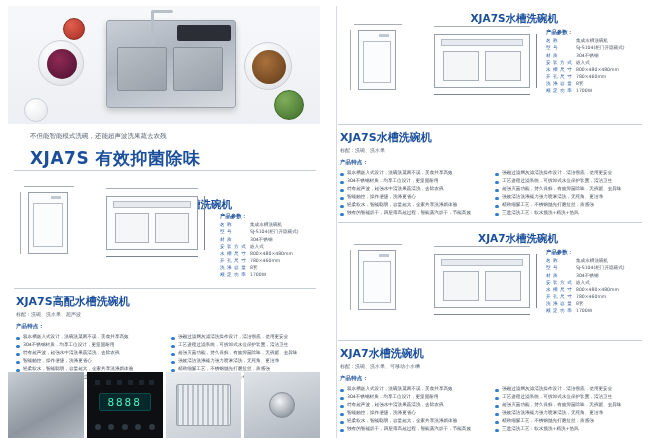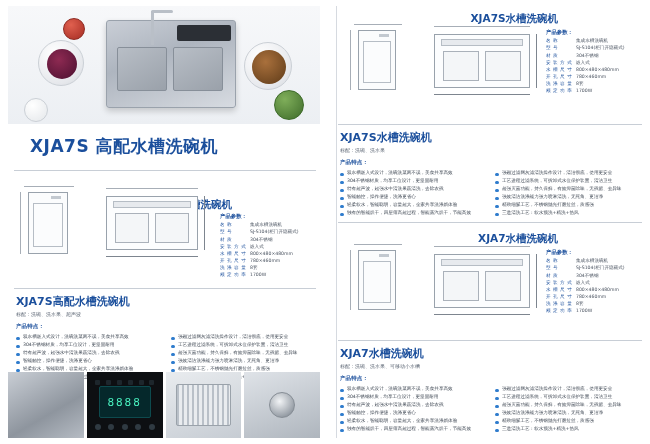--- a/index.html
+++ b/index.html
@@ -110,21 +110,21 @@
 
   
   .photos { position:absolute; left:8px; top:372px; width:312px; height:66px; display:flex; gap:3px; }
   .photo { flex:1; position:relative; overflow:hidden; background:#dfe3e8; }
   .ph1 { background: linear-gradient(150deg,#c9ced5,#8e959e 60%,#b6bcc4); }
   .ph2 { background:#0d0f12; }
   .ph3 { background: linear-gradient(160deg,#e9ecef,#c6ccd3); }
   .ph4 { background: linear-gradient(160deg,#dfe3e8,#aeb5bd); }
   .lcd {
     position:absolute; left:50%; top:46%; transform:translate(-50%,-50%);
-    width:52px; height:32px; background:#05282b; border:1px solid #0d4a4e; border-radius:2px;
+    width:52px; height:18px; background:#05282b; border:1px solid #0d4a4e; border-radius:2px;
     display:flex; align-items:center; justify-content:center;
   }
   .lcd span { color:#49f2c0; font-family:"DejaVu Sans Mono","Liberation Mono",monospace; font-size:11px; letter-spacing:2px; }
   .btnrow { position:absolute; left:8px; right:8px; bottom:8px; display:flex; justify-content:space-between; }
   .btnrow i { width:6px; height:6px; border-radius:50%; background:#2f3a42; display:block; }
   .btntop { position:absolute; left:8px; right:8px; top:8px; display:flex; justify-content:space-between; }
   .btntop i { width:5px; height:5px; border-radius:1px; background:#1d262c; display:block; }
   .basket {
     position:absolute; left:14%; top:18%; width:72%; height:64%;
     background: repeating-linear-gradient(90deg,#b9c0c8 0 2px, #e9ecef 2px 5px);
@@ -179,22 +179,23 @@
       <div class="hero-sink">
         <div class="tap"></div>
         <div class="ctrl"></div>
         <div class="basin b1"></div>
         <div class="basin b2"></div>
       </div>
     </div>
 
     <div class="brand">
       <div class="brand-line1">
-      </div>
-      <div class="brand-model">XJA7S 高配水槽洗碗机</div>
+        <div class="brand-sub">不但能智能模式洗碗，还能超声波洗果蔬去农残</div>
+      </div>
+      <div class="brand-model">XJA7S 有效抑菌除味</div>
     </div>
     <div class="rule" style="left:14px; top:170px; width:302px;"></div>
 
     <div class="card" style="left:10px; top:178px; width:310px; height:110px;">
       <div class="card-title" style="position:absolute; right:88px; top:20px;">XJA7S高配水槽洗碗机</div>
 
       <div class="mini-appliance" style="left:18px; top:14px; width:40px; height:62px;">
         <div class="knob"></div>
         <div class="door"></div>
       </div>

